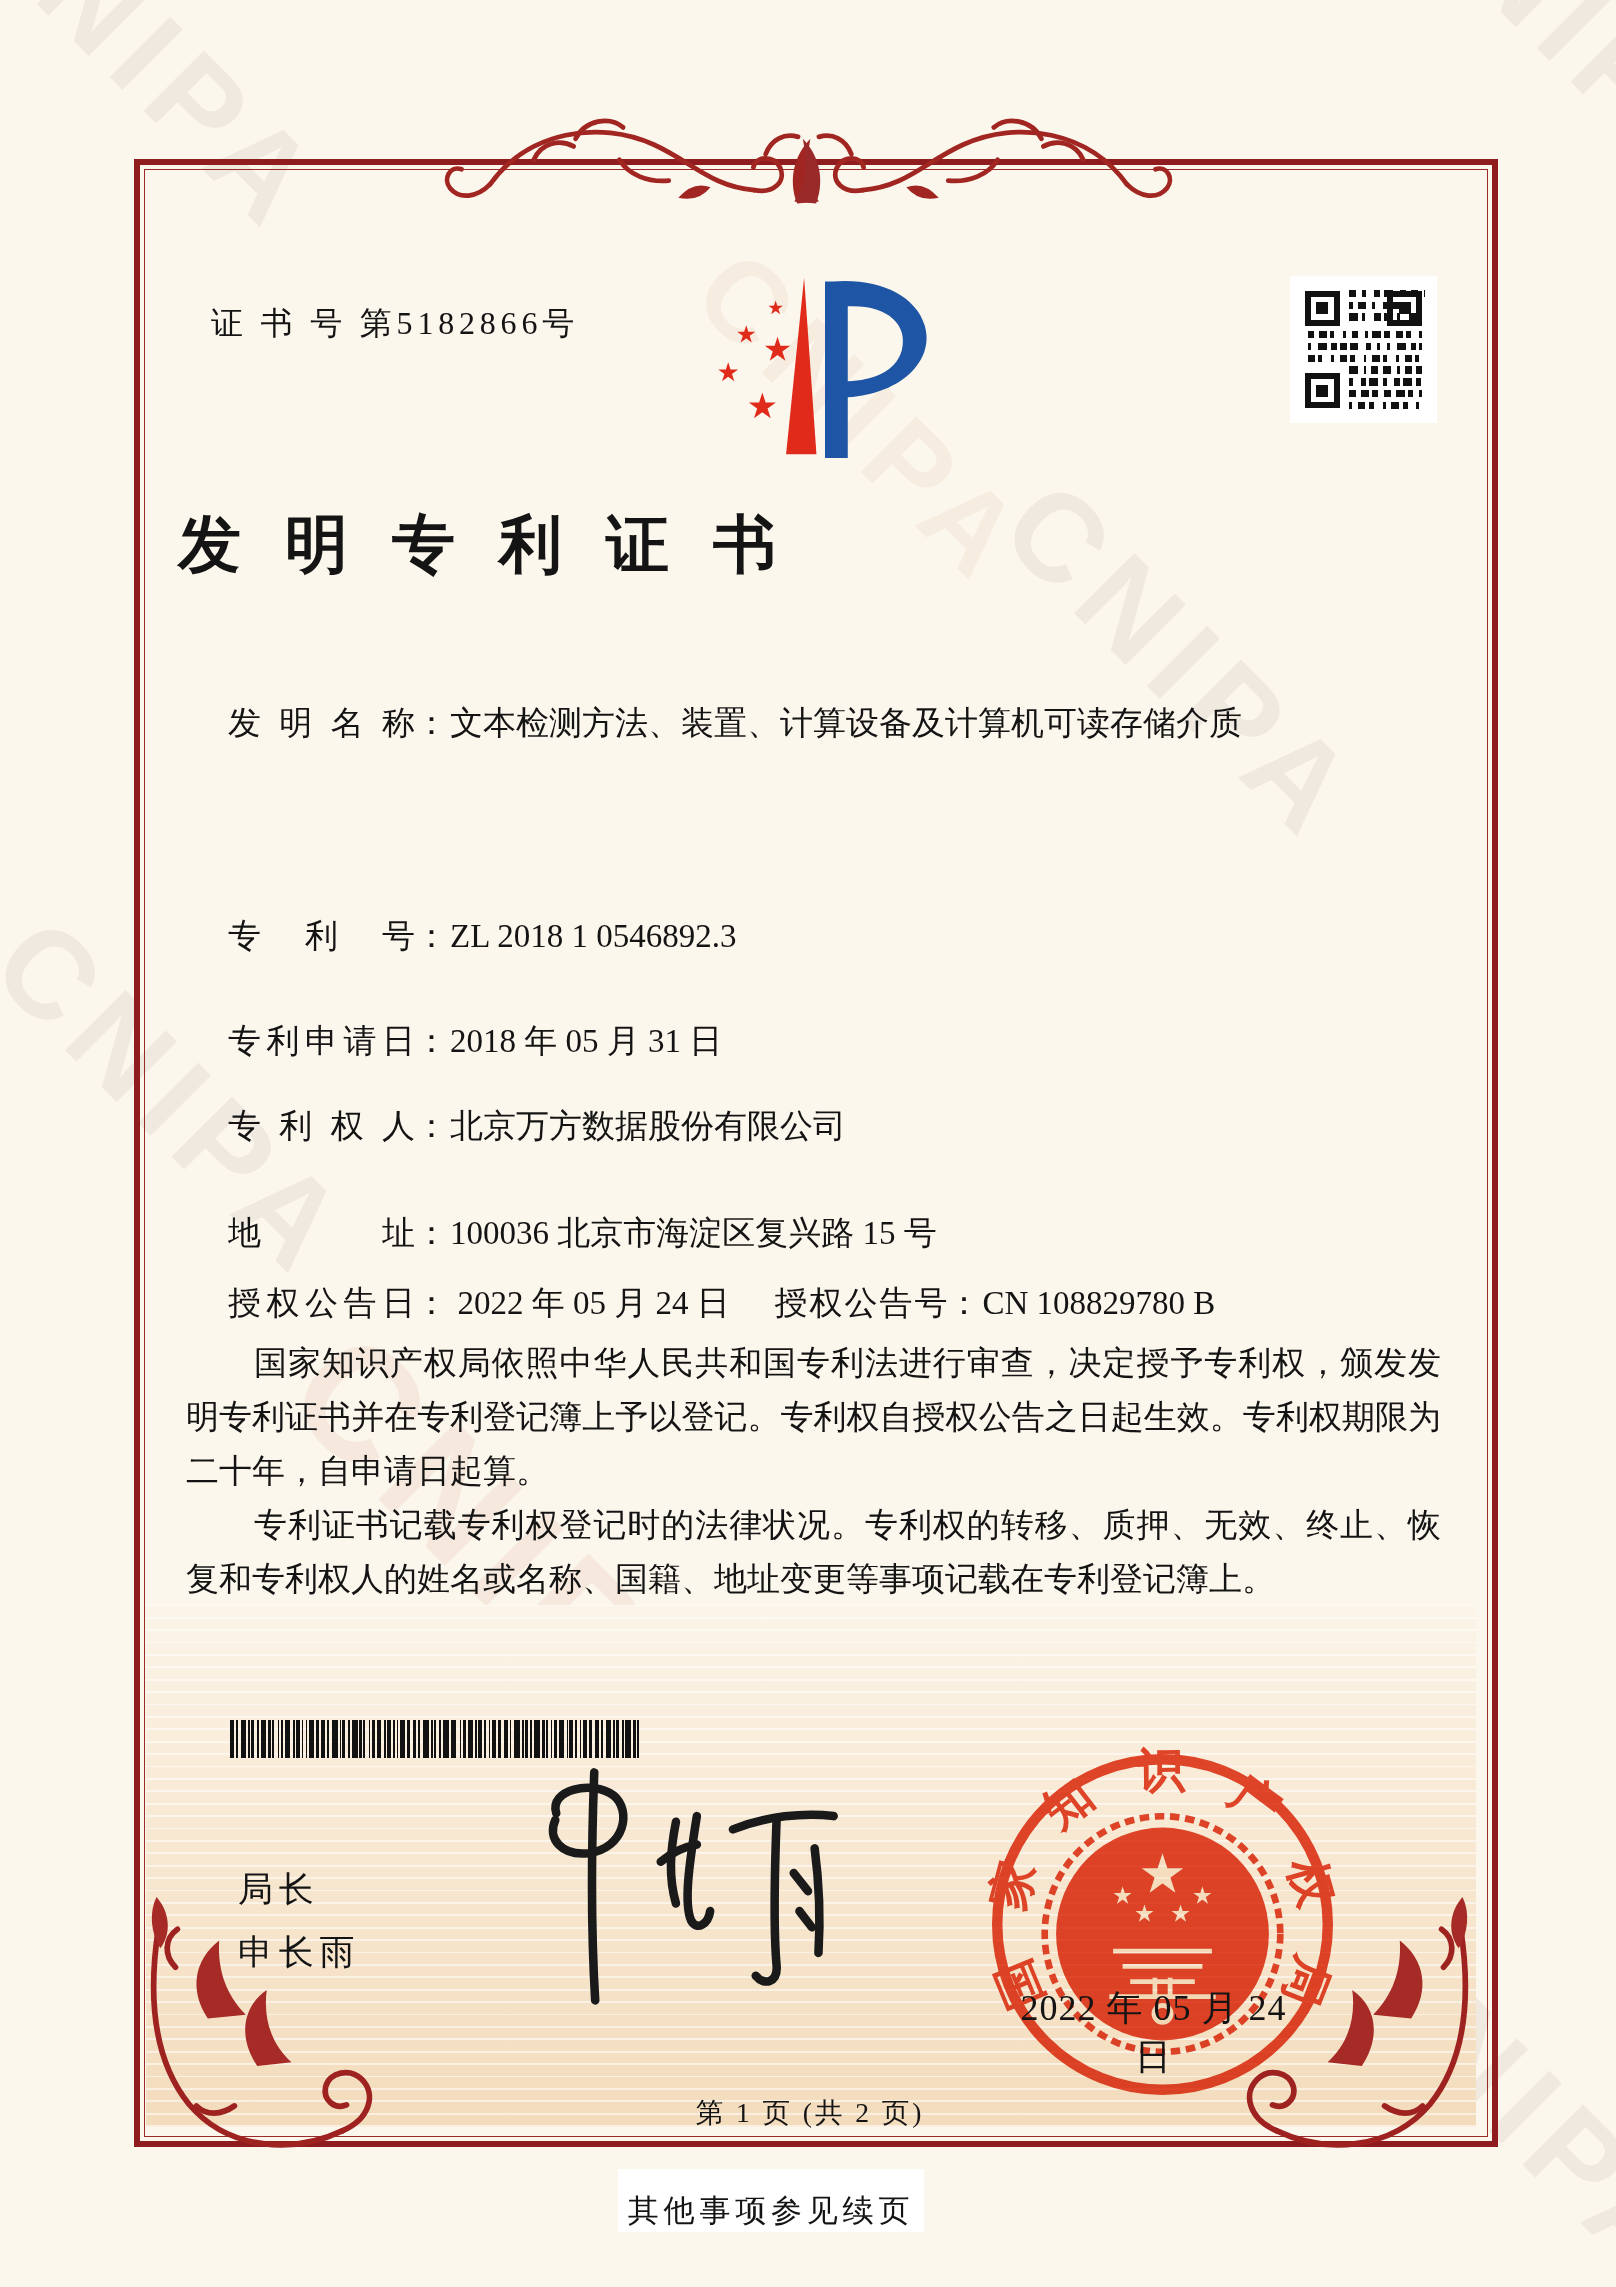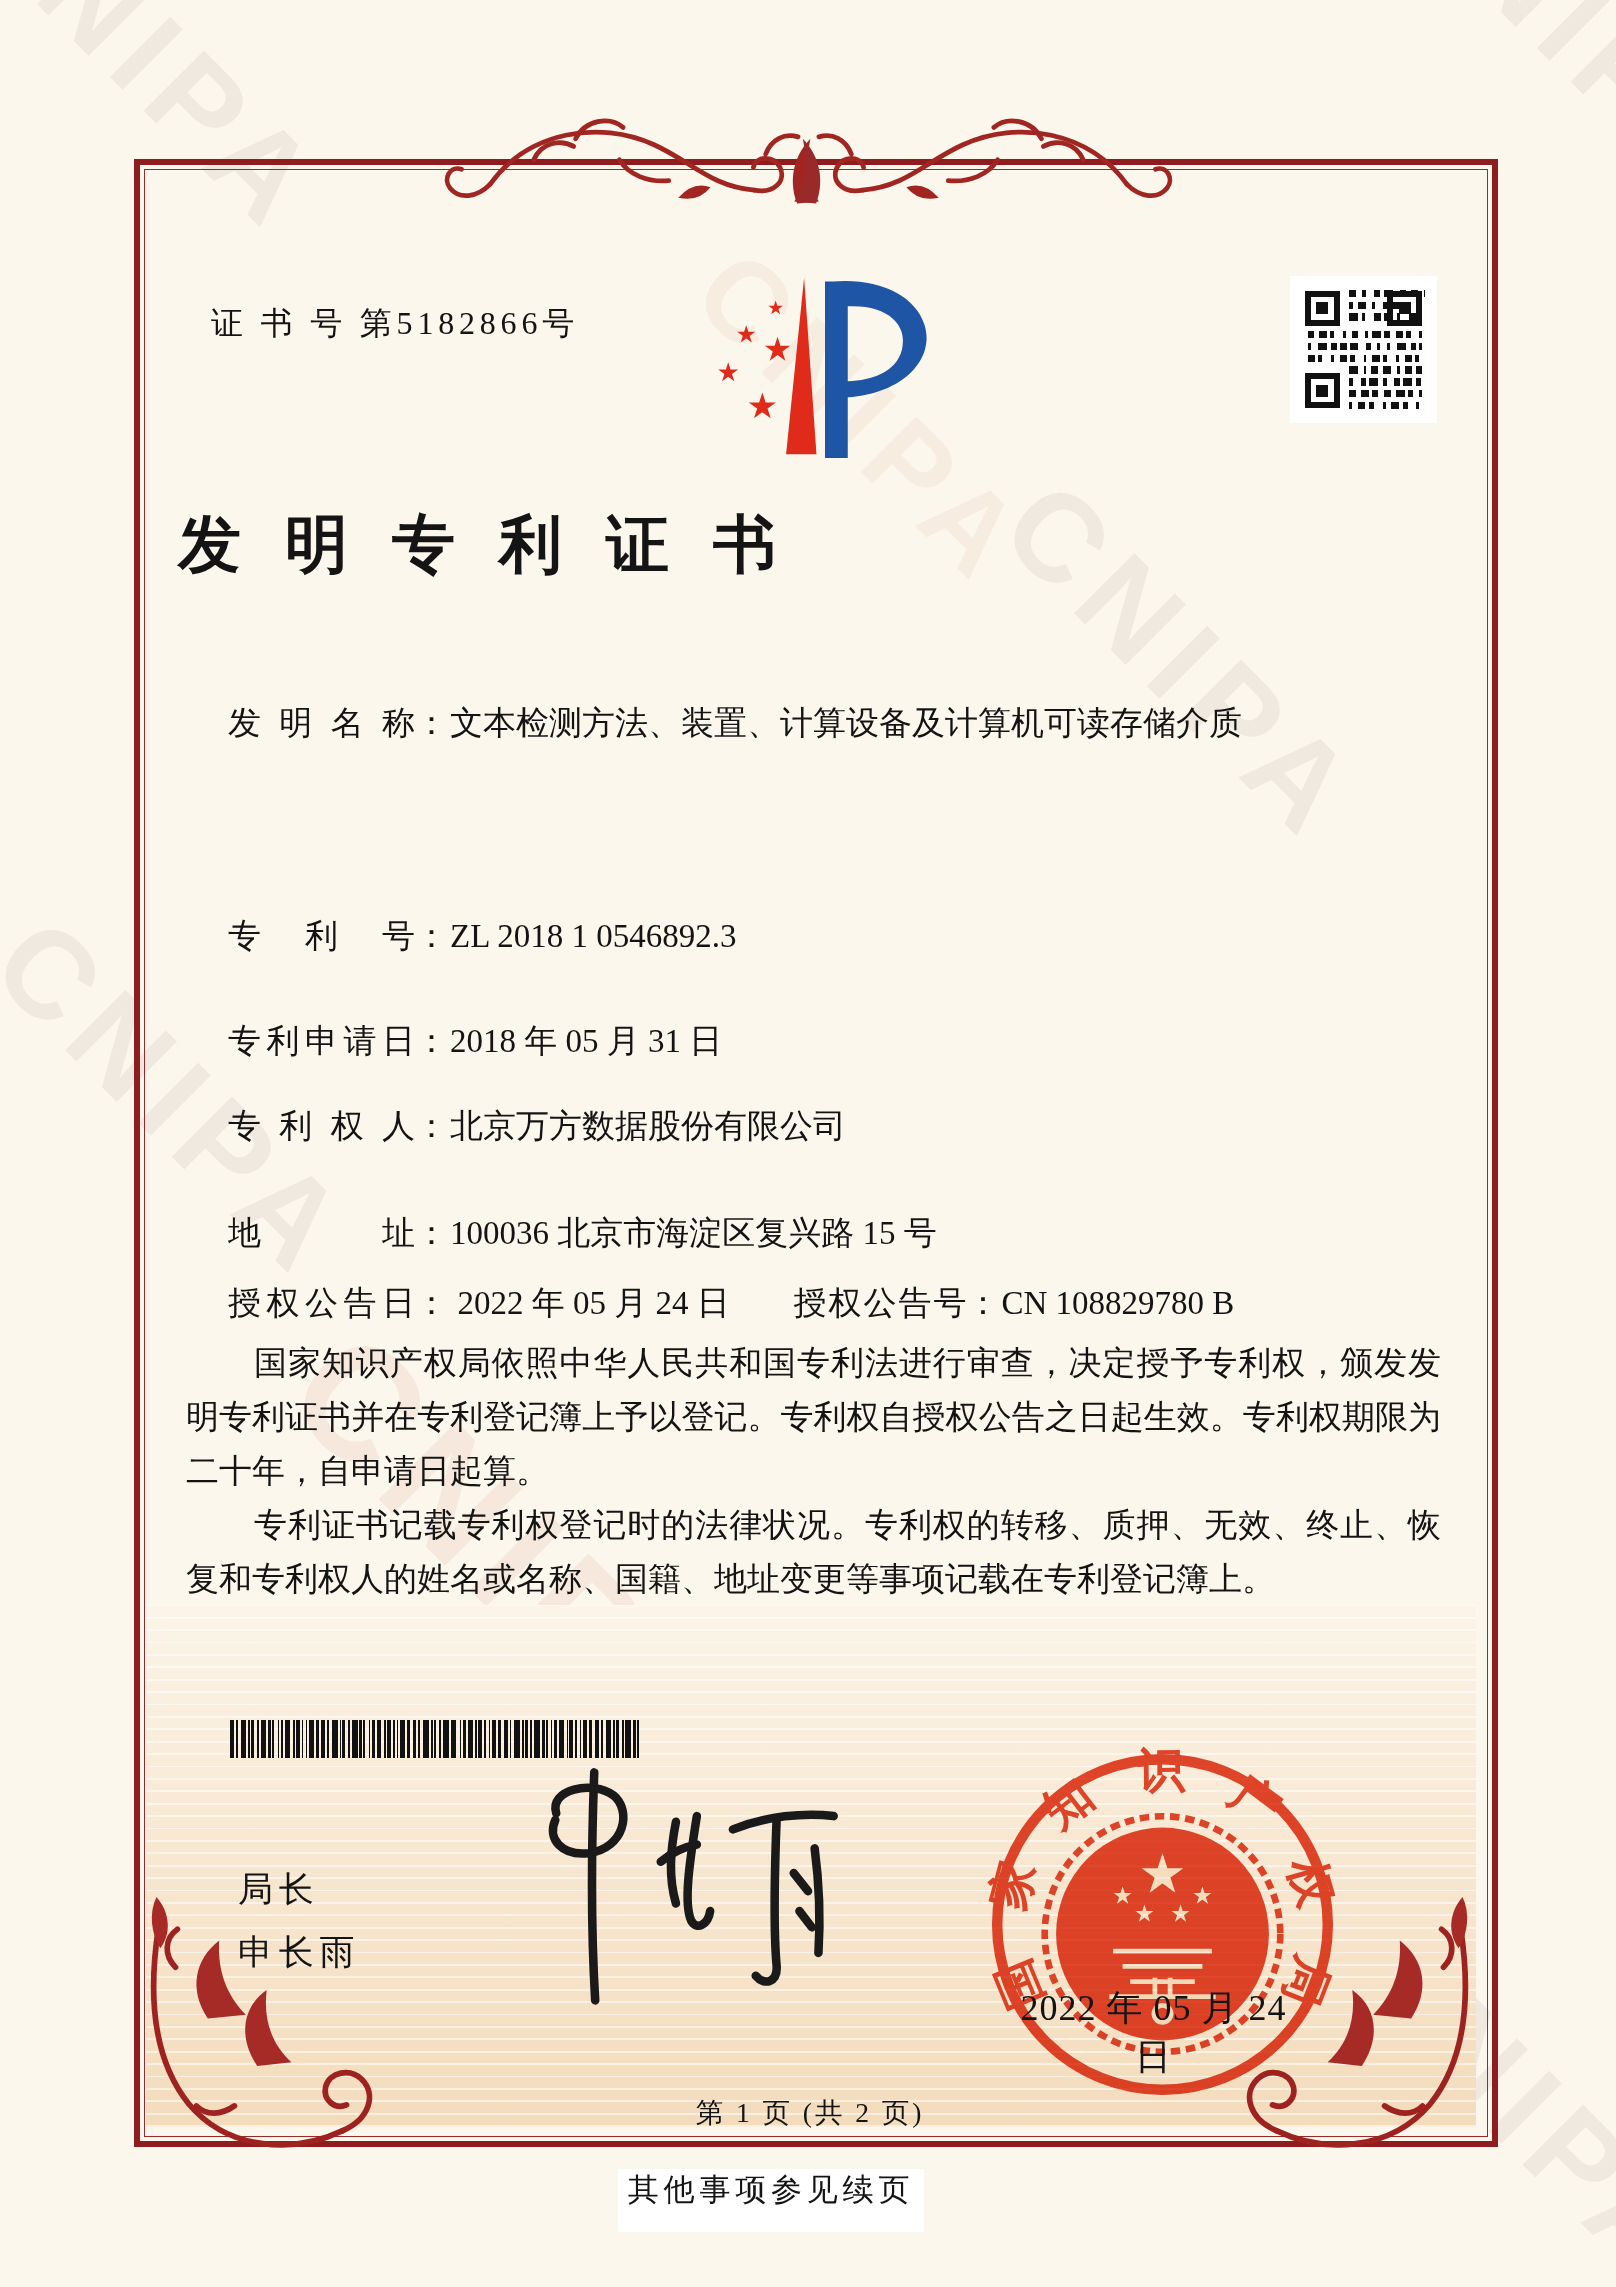--- a/index.html
+++ b/index.html
@@ -29,39 +29,39 @@
 
   .title{left:134px;top:502px;width:1352px;text-align:left;font-size:63px;
          font-weight:bold;letter-spacing:44px;text-indent:44px;}
 
   .row{left:228px;width:1217px;font-size:33px;white-space:nowrap;}
   .flabel{display:inline-block;width:187px;text-align:justify;text-align-last:justify;
           vertical-align:bottom;}
   .fvalue{margin-left:2px;}
   .gv{display:inline-block;width:285px;margin-left:9.5px;}
   .flabel2{display:inline-block;width:173px;text-align:justify;text-align-last:justify;
-           margin-left:51px;vertical-align:bottom;}
+           margin-left:32px;vertical-align:bottom;}
 
   .paras{left:186px;top:1336px;width:1255px;font-size:33px;line-height:54px;
          text-align:justify;}
   .paras p{margin:0;text-indent:68px;}
 
   .signer{left:238px;font-size:35px;letter-spacing:5.7px;
           font-family:"Liberation Sans","DejaVu Sans",sans-serif;font-weight:500;}
 
   .seal-wrap{left:982px;top:1744px;width:361px;height:361px;mix-blend-mode:multiply;
              opacity:.93;z-index:6;}
   .seal-date{left:1011px;top:1984px;width:285px;font-size:36px;text-align:center;
              letter-spacing:1px;z-index:7;}
 
   .page-info{left:134px;top:2094px;width:1352px;text-align:center;font-size:27.6px;
              letter-spacing:2.9px;}
 
   .footer-note{left:618px;top:2169px;width:306px;height:63px;background:#ffffff;
-               display:flex;align-items:flex-start;justify-content:center;
+               display:flex;align-items:flex-end;justify-content:center;
                font-size:31px;letter-spacing:4.8px;}
 
   svg{display:block;}
 </style>
 </head>
 <body>
 
 <div class="page">
 
   <div class="wm abs" style="left:-76px;top:-19px;font-size:124px;">CNIPA</div>

